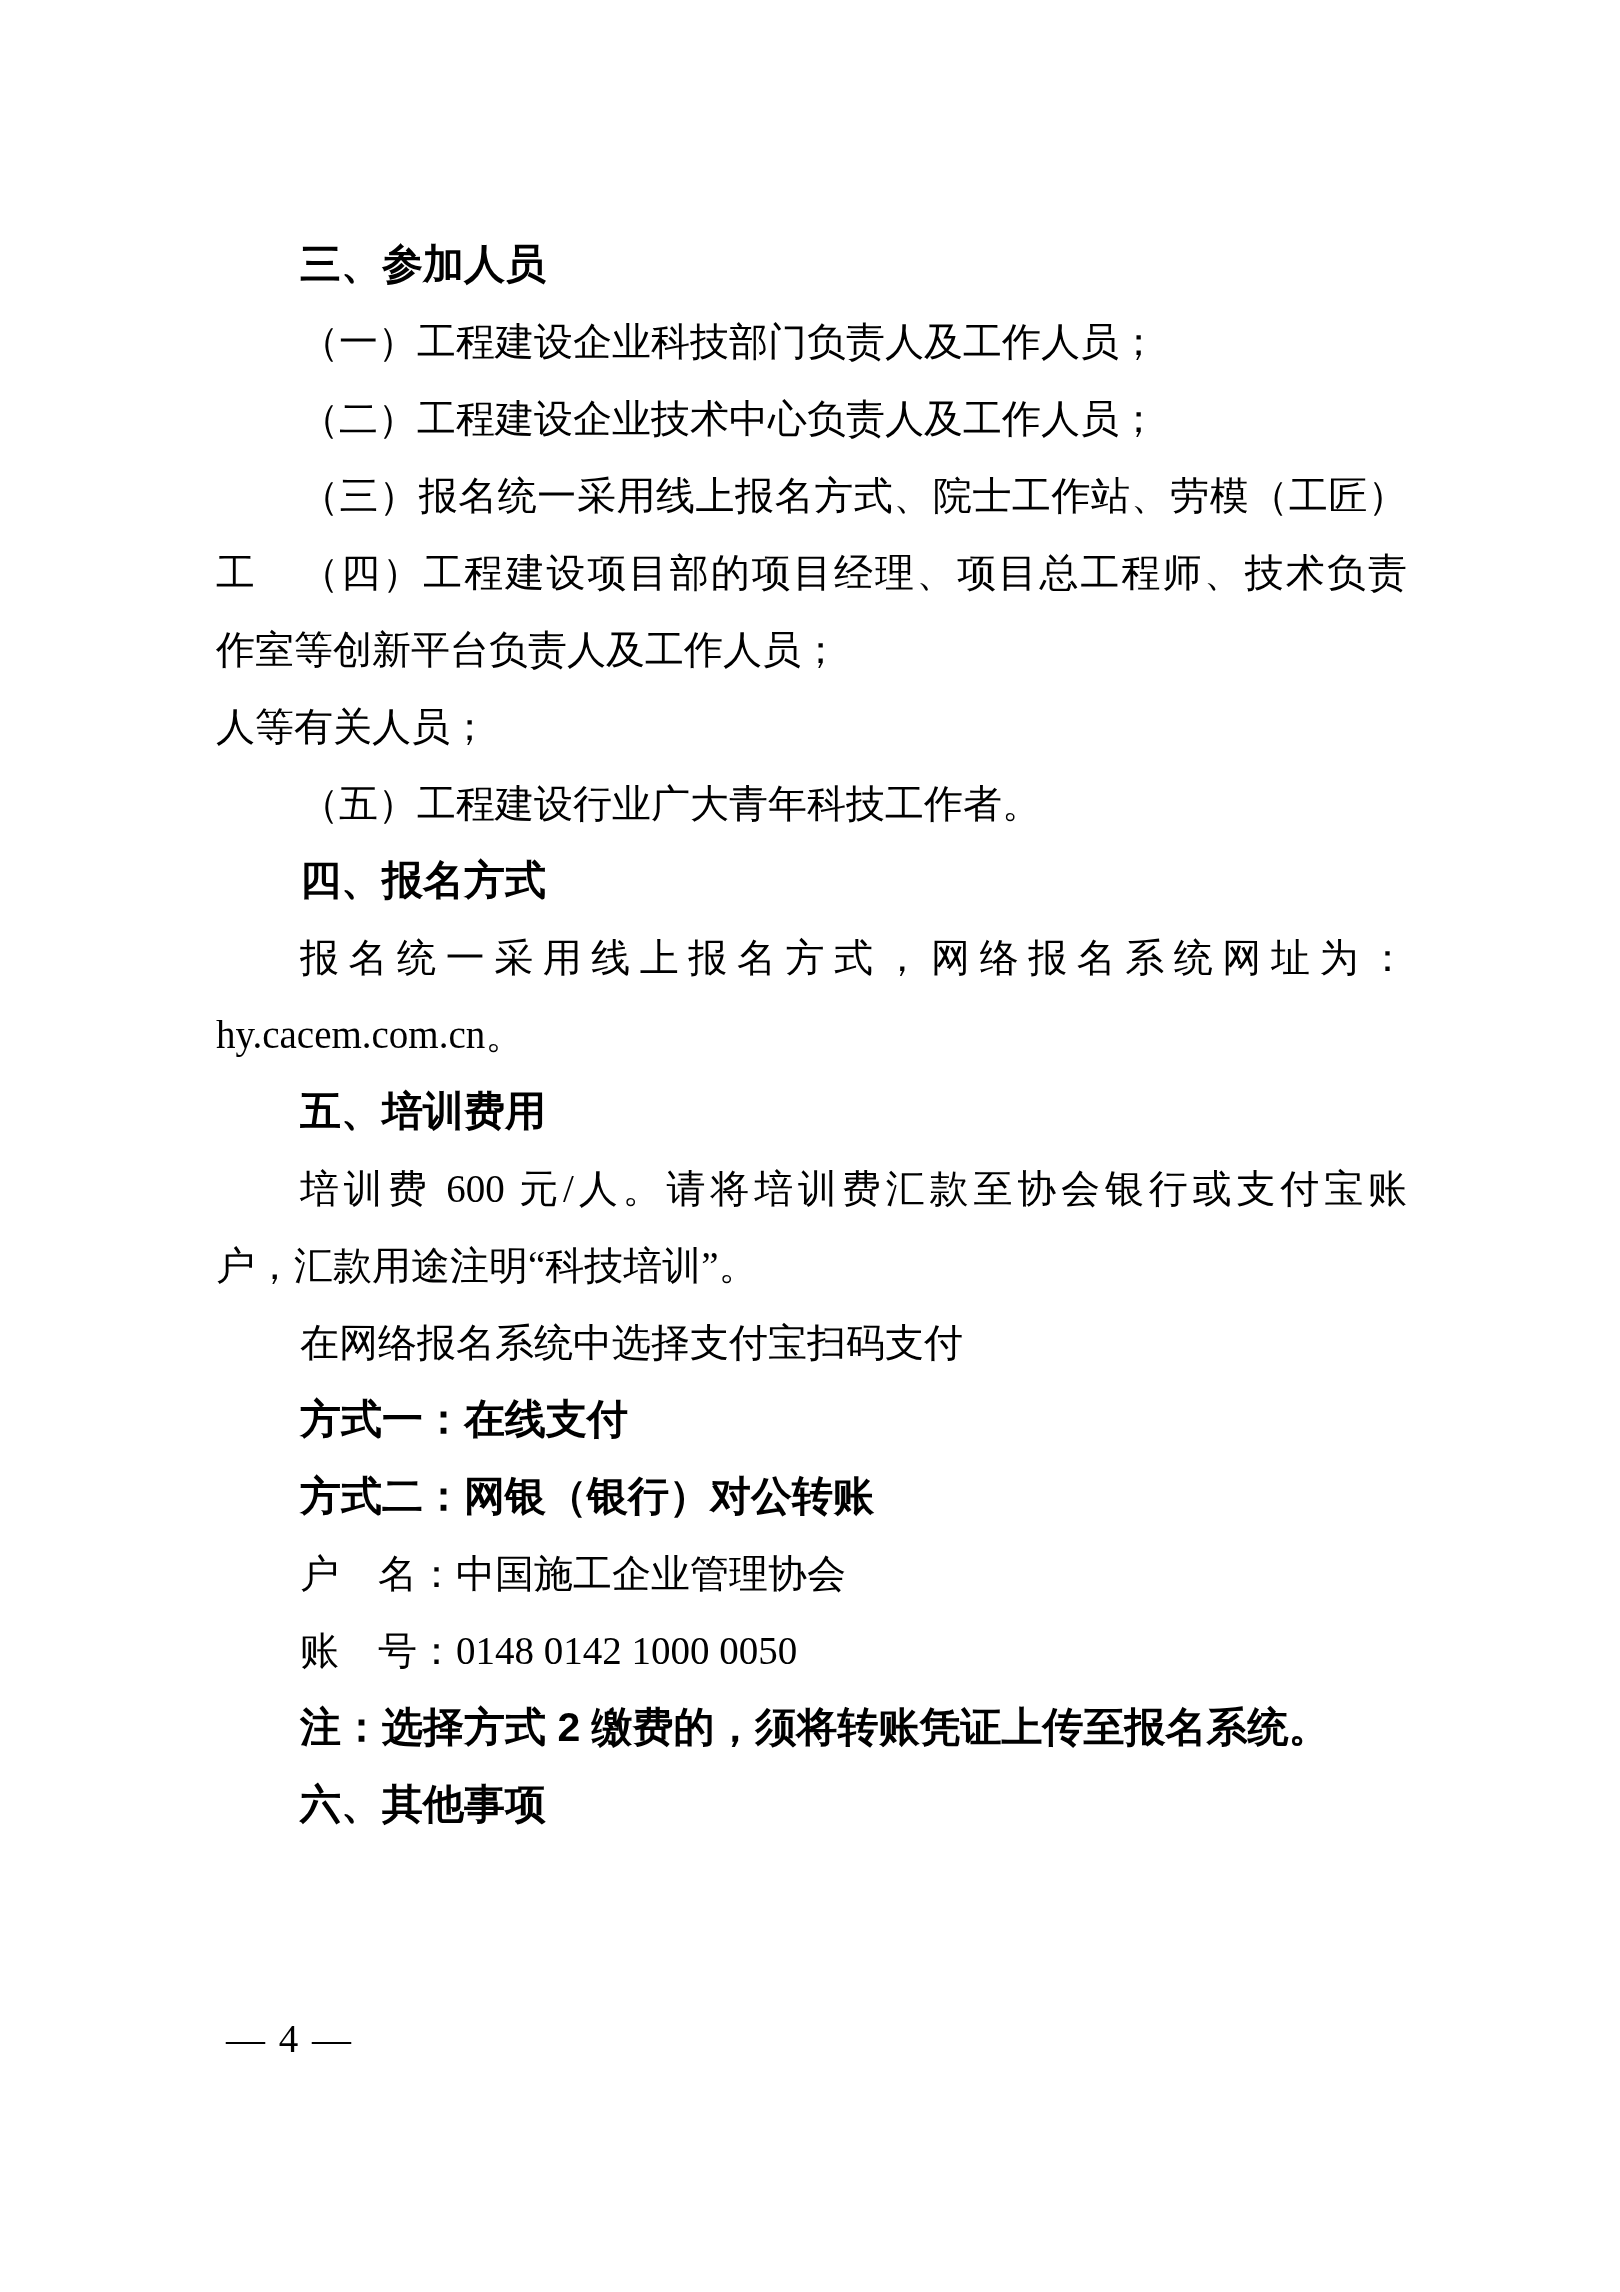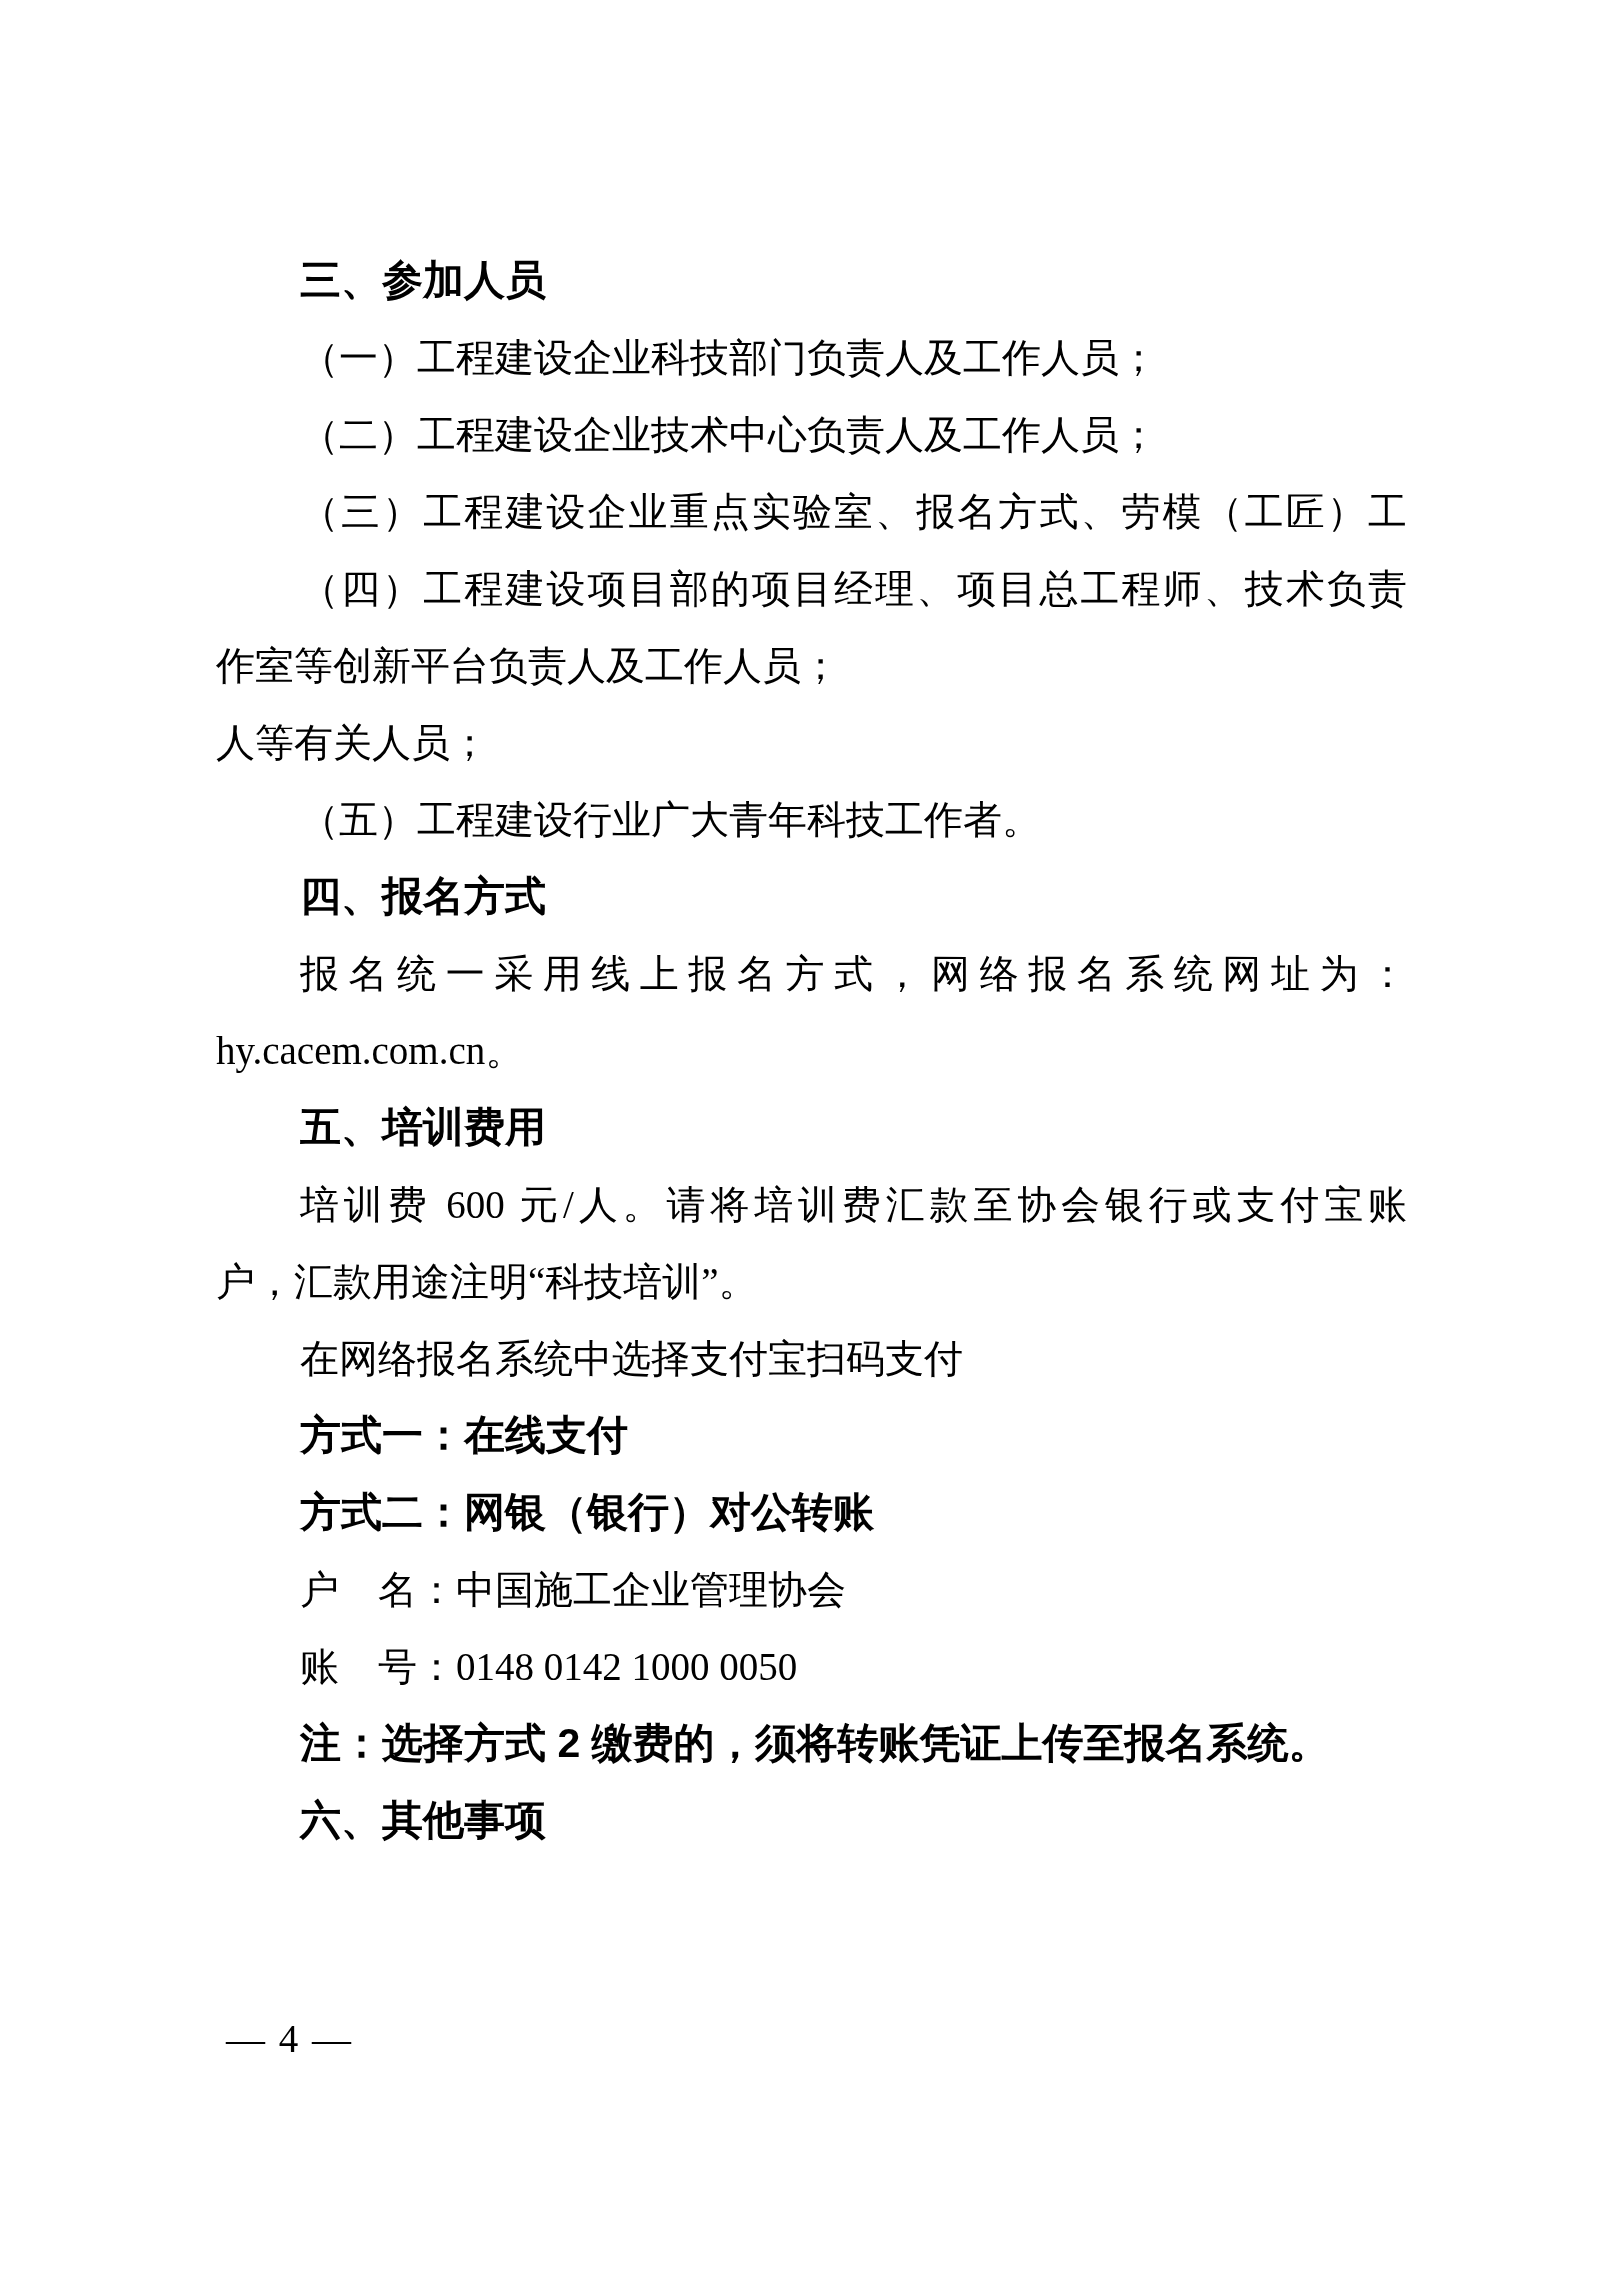--- a/index.html
+++ b/index.html
@@ -11,21 +11,21 @@
     position: relative;
     width: 1620px;
     height: 2293px;
     background: #ffffff;
     color: #000000;
     overflow: hidden;
   }
   .content {
     position: absolute;
     left: 216px;
-    top: 242px;
+    top: 226px;
     width: 1191px;
   }
   .line {
     height: 77px;
     line-height: 77px;
     font-size: 39px;
     font-family: "Liberation Serif", "DejaVu Serif", serif;
     color: #000000;
   }
   .line.indent {
@@ -53,21 +53,21 @@
   }
 </style>
 </head>
 <body>
 
 <div class="page">
   <div class="content">
       <div class="line heading indent">三、参加人员</div>
       <div class="line indent">（一）工程建设企业科技部门负责人及工作人员；</div>
       <div class="line indent">（二）工程建设企业技术中心负责人及工作人员；</div>
-      <div class="line indent justify">（三）工程建设企业重点实验室、报名方式、劳模（工匠）工</div>
+      <div class="line indent justify">（三）报名统一采用线上报名方式、院士工作站、劳模（工匠）工</div>
       <div class="line indent justify">（四）工程建设项目部的项目经理、项目总工程师、技术负责</div>
       <div class="line">作室等创新平台负责人及工作人员；</div>
       <div class="line">人等有关人员；</div>
       <div class="line indent">（五）工程建设行业广大青年科技工作者。</div>
       <div class="line heading indent">四、报名方式</div>
       <div class="line indent justify">报名统一采用线上报名方式，网络报名系统网址为：</div>
       <div class="line">hy.cacem.com.cn。</div>
       <div class="line heading indent">五、培训费用</div>
       <div class="line indent justify">培训费 600 元/人。请将培训费汇款至协会银行或支付宝账</div>
       <div class="line">户，汇款用途注明“科技培训”。</div>

